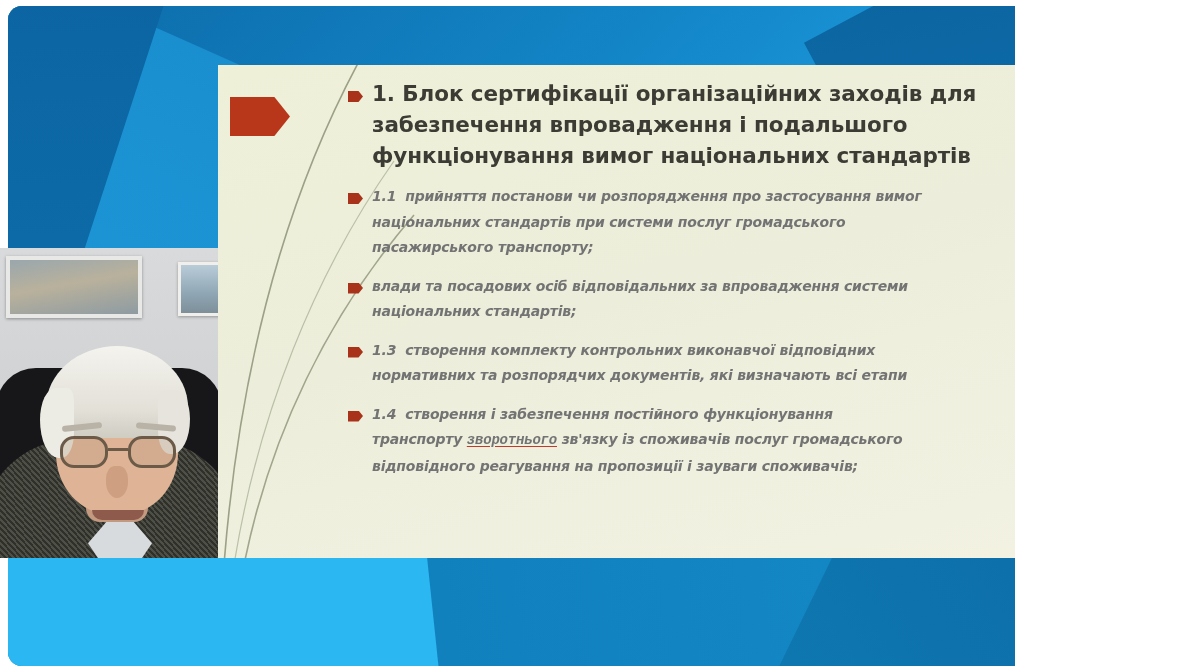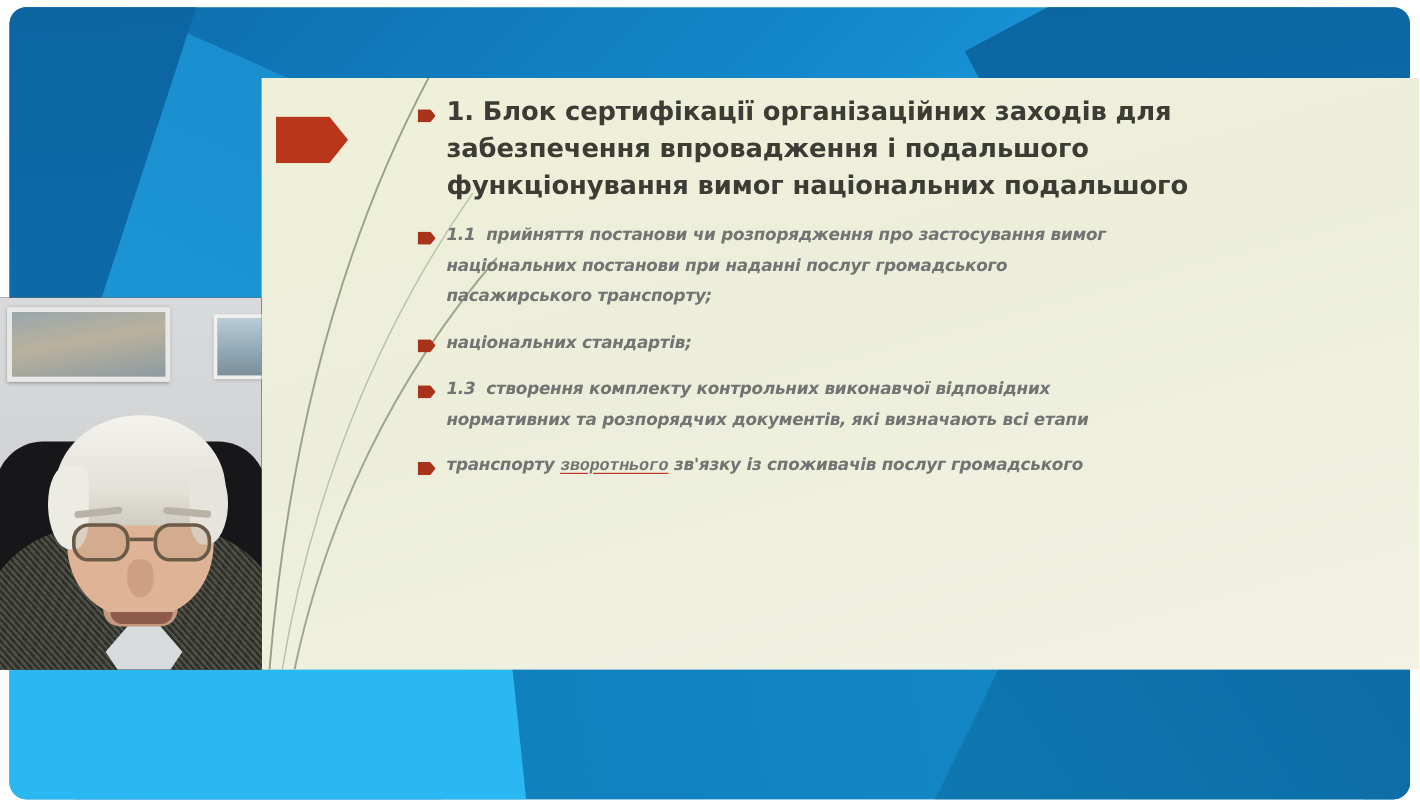--- a/index.html
+++ b/index.html
@@ -6,21 +6,21 @@
   html, body {
     width:1183px; height:672px;
     background:#ffffff;
     font-family:"DejaVu Sans", sans-serif;
     overflow:hidden;
   }
 
   
   .stage {
     position:relative;
-    width:1183px; height:672px;
+    width:1015px; height:672px;
     background:#ffffff;
     overflow:hidden;
   }
 
   
   .deck-bg {
     position:absolute; left:8px; top:6px;
     width:1167px; height:660px;
     border-radius:14px;
     overflow:hidden;
@@ -296,42 +296,43 @@
 
   <div class="slide-body">
 
     <div class="blk title-block">
       <div class="blk-bullet">
         <span class="bullet-mark"></span>
       </div>
       <div class="blk-text title-text">
         <div>1. Блок сертифікації організаційних заходів для</div>
         <div>забезпечення впровадження і подальшого</div>
-        <div>функціонування вимог національних подальшого</div>
+        <div>функціонування вимог національних стандартів</div>
       </div>
     </div>
 
     <div class="blk item">
       <div class="blk-bullet">
         <span class="bullet-mark"></span>
       </div>
       <div class="blk-text item-text">
         <div>
           <span class="item-num">1.1</span><span>прийняття постанови чи розпорядження про застосування вимог</span>
         </div>
-        <div>національних постанови при наданні послуг громадського</div>
+        <div>національних стандартів при системи послуг громадського</div>
         <div>пасажирського транспорту;</div>
       </div>
     </div>
 
     <div class="blk item">
       <div class="blk-bullet">
         <span class="bullet-mark"></span>
       </div>
       <div class="blk-text item-text">
+        <div>влади та посадових осіб відповідальних за впровадження системи</div>
         <div>національних стандартів;</div>
       </div>
     </div>
 
     <div class="blk item">
       <div class="blk-bullet">
         <span class="bullet-mark"></span>
       </div>
       <div class="blk-text item-text">
         <div>
@@ -339,21 +340,25 @@
         </div>
         <div>нормативних та  розпорядчих документів, які визначають всі етапи</div>
       </div>
     </div>
 
     <div class="blk item">
       <div class="blk-bullet">
         <span class="bullet-mark"></span>
       </div>
       <div class="blk-text item-text">
+        <div>
+          <span class="item-num">1.4</span><span>створення і забезпечення  постійного  функціонування</span>
+        </div>
         <div><span>транспорту </span><span class="misspelled">зворотнього</span><span> зв'язку із споживачів послуг громадського</span></div>
+        <div>відповідного  реагування на пропозиції  і зауваги споживачів;</div>
       </div>
     </div>
 
   </div>
 
   <div class="webcam">
     <div class="wc-wall"></div>
     <div class="wc-frame"></div>
     <div class="wc-frame2"></div>
     <div class="wc-chair"></div>

